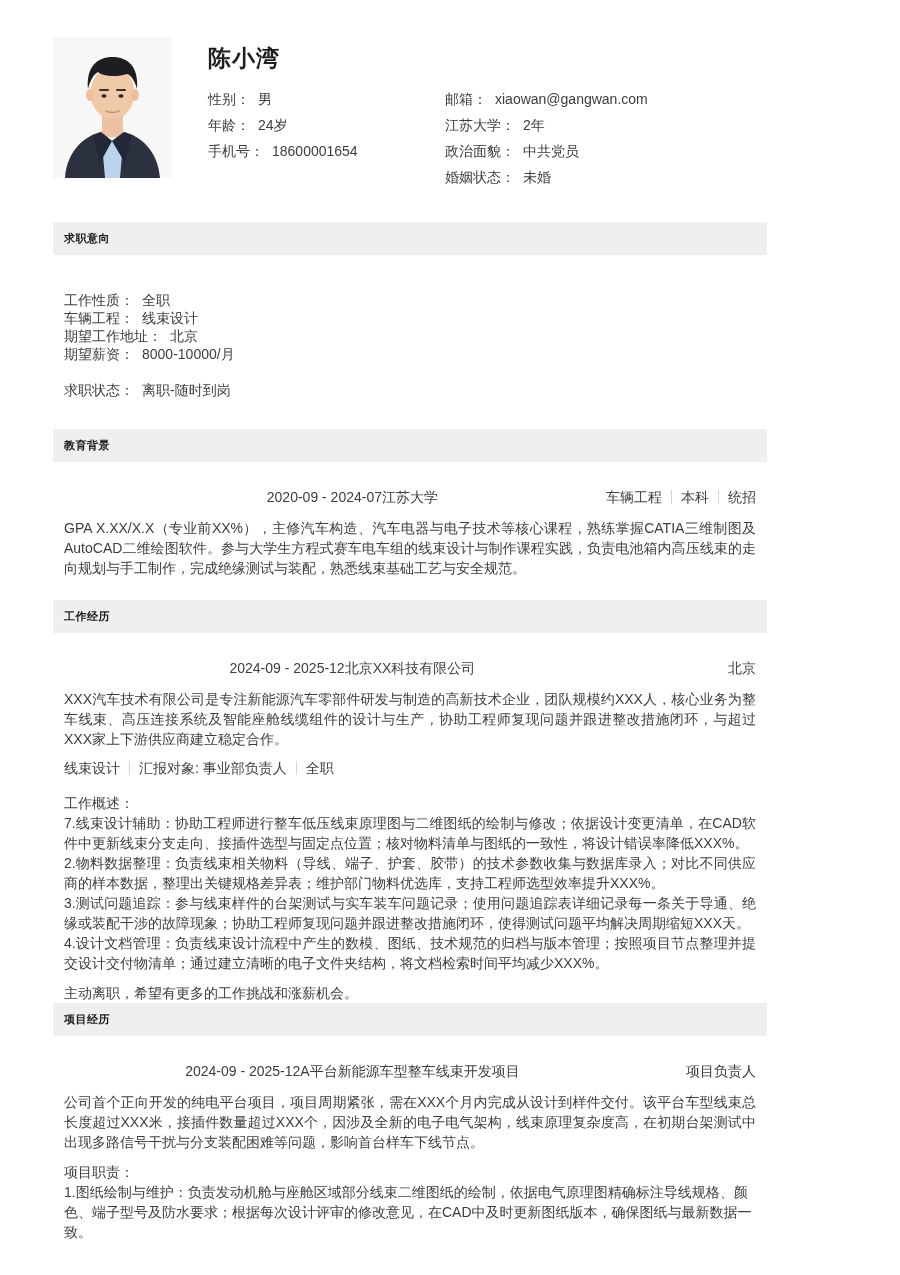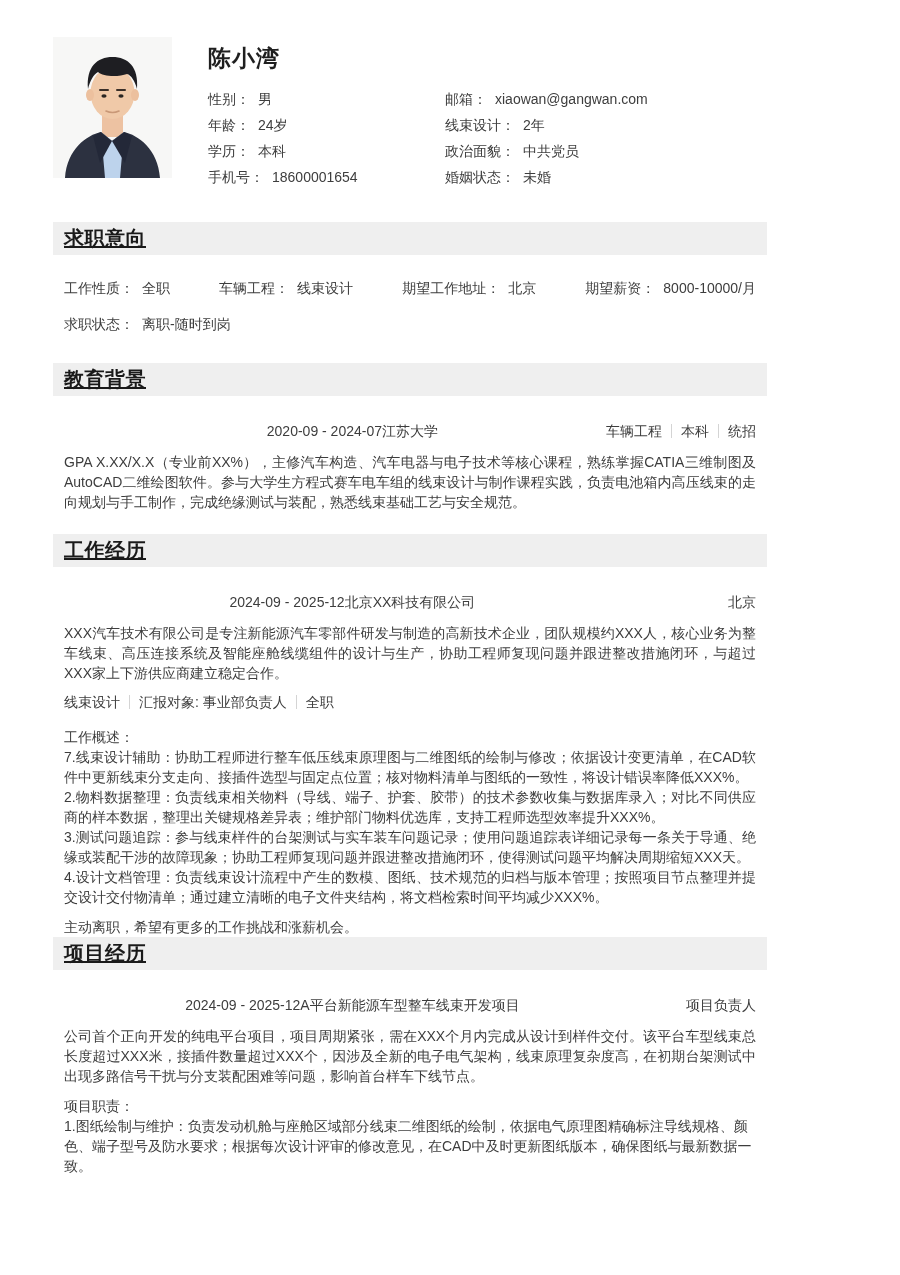--- a/index.html
+++ b/index.html
@@ -19,29 +19,28 @@
   .name { font-size: 23px; font-weight: bold; color: #1f1f1f; letter-spacing: 1px; margin-bottom: 15px; font-family: "Liberation Sans", "DejaVu Sans", sans-serif; }
   .info-grid { display: flex; }
   .info-col { display: flex; flex-direction: column; }
   .info-col.left { width: 237px; }
   .info-row { height: 26px; line-height: 20px; white-space: nowrap; }
   .info-row .val { margin-left: 8px; }
 
   
   .sec-bar {
     background: #efefef; height: 33px; display: flex; align-items: center;
-    padding: 0 11px; font-size: 20px; font-weight: bold; color: #1a1a1a;
+    padding: 0 11px; font-size: 11px; font-weight: bold; color: #1a1a1a;
     letter-spacing: 0.5px;
-    text-decoration: underline;
   }
   .sec-body { padding: 0 11px; }
 
   
   #sec-intention .sec-bar { margin-top: 29px; }
-  .intent-row { display: flex; justify-content: space-between; margin-top: 24px; line-height: 18px; }
+  .intent-row { display: flex; justify-content: flex-start; margin-top: 36px; line-height: 18px; flex-direction: column; }
   .intent-row2 { margin-top: 18px; line-height: 18px; }
   .pair .val { margin-left: 8px; }
 
   
   .meta-row { display: grid; grid-template-columns: 1fr auto 1fr; align-items: center; line-height: 18px; }
   .meta-left { text-align: right; }
   .meta-center { text-align: center; }
   .meta-right { text-align: left; display: flex; justify-content: flex-end; align-items: center; }
 
   .sep { display: inline-block; width: 1px; height: 14px; background: #d4d4d4; margin: 0 9px; }
@@ -98,26 +97,25 @@
         <ellipse cx="68" cy="59" rx="2.6" ry="1.8" fill="#2a2622"></ellipse>
         <path d="M53 74 Q59.5 77 66 74" stroke="#c99877" stroke-width="1.6" fill="none" stroke-linecap="round"></path>
       </svg>
     </div>
     <div class="header-right">
       <div class="name">陈小湾</div>
       <div class="info-grid">
         <div class="info-col left">
           <div class="info-row"><span class="lbl">性别：</span><span class="val">男</span></div>
           <div class="info-row"><span class="lbl">年龄：</span><span class="val">24岁</span></div>
-          <div class="info-row"><span class="lbl">学历：</span><span class="val">本科</span></div>
           <div class="info-row"><span class="lbl">手机号：</span><span class="val">18600001654</span></div>
         </div>
         <div class="info-col">
           <div class="info-row"><span class="lbl">邮箱：</span><span class="val">xiaowan@gangwan.com</span></div>
-          <div class="info-row"><span class="lbl">线束设计：</span><span class="val">2年</span></div>
+          <div class="info-row"><span class="lbl">江苏大学：</span><span class="val">2年</span></div>
           <div class="info-row"><span class="lbl">政治面貌：</span><span class="val">中共党员</span></div>
           <div class="info-row"><span class="lbl">婚姻状态：</span><span class="val">未婚</span></div>
         </div>
       </div>
     </div>
   </div>
 
   <section id="sec-intention">
     <div class="sec-bar">
         <span>求职意向</span>

